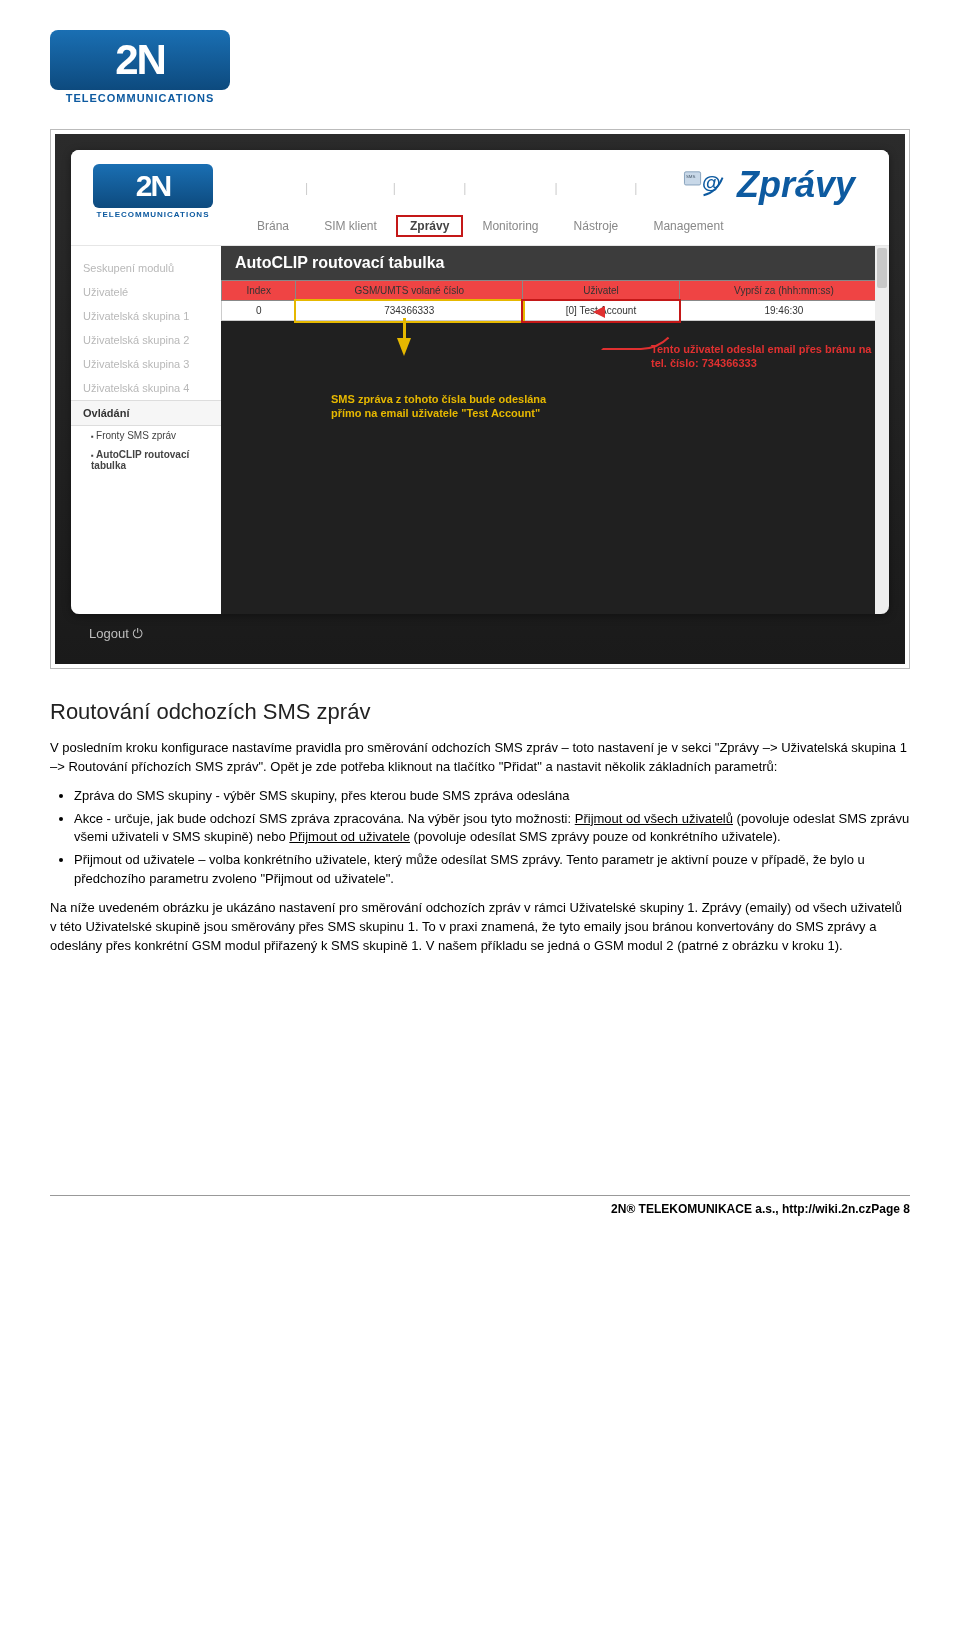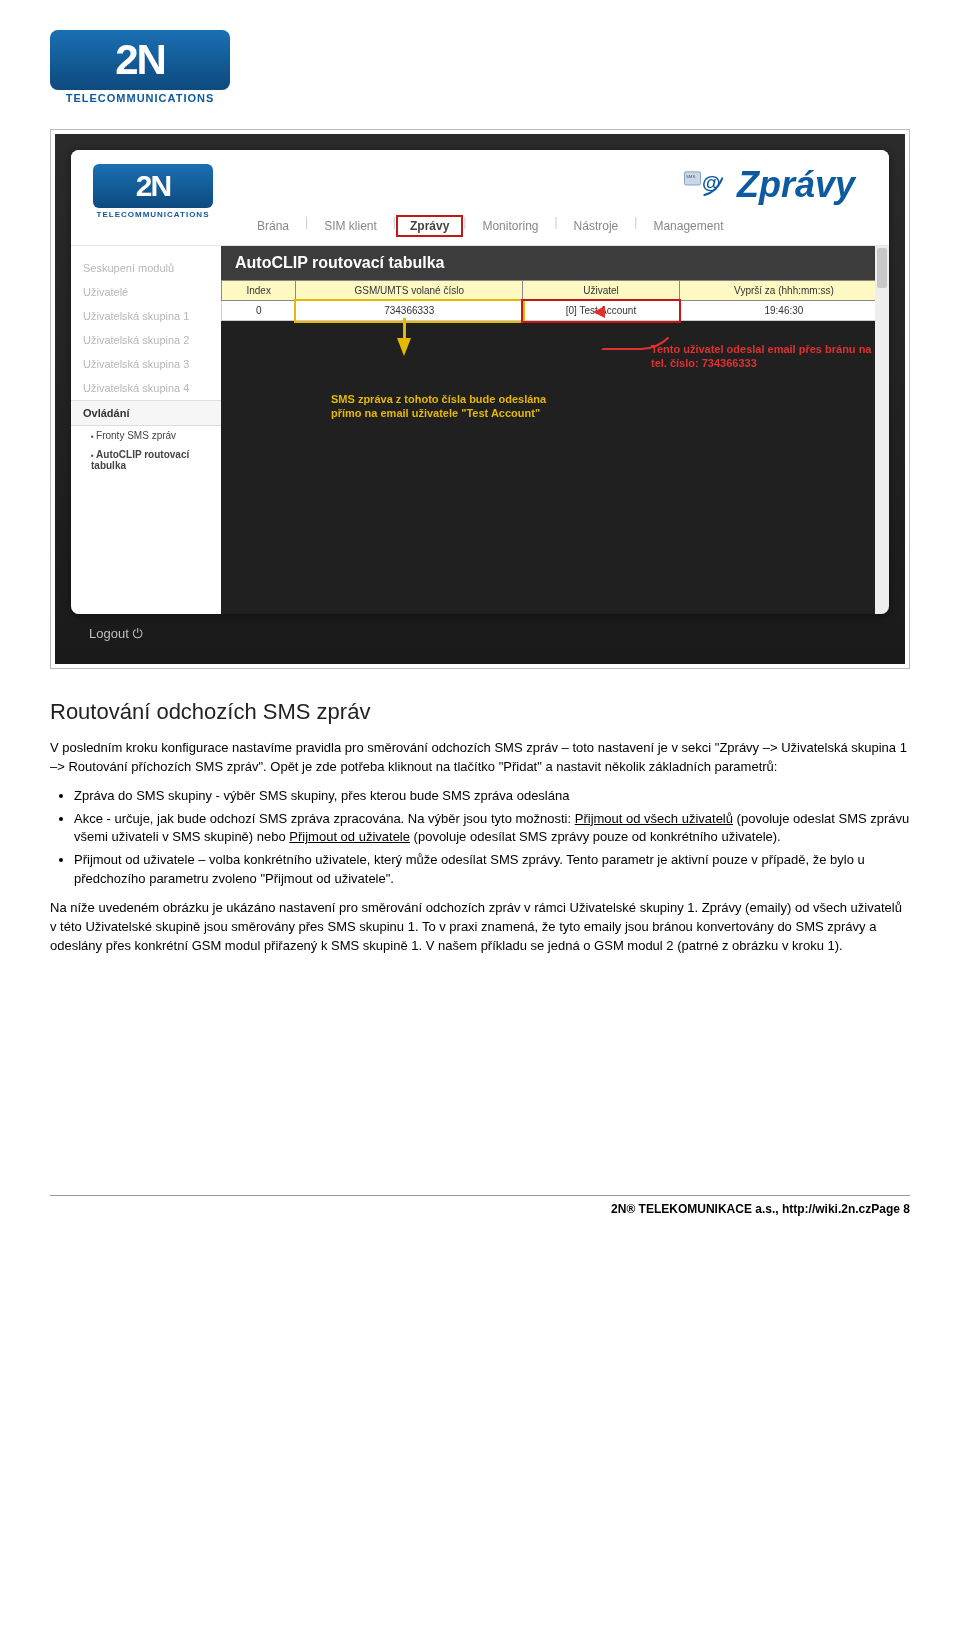--- a/index.html
+++ b/index.html
@@ -79,21 +79,21 @@
   .h-title .title-text {
     font-size: 36px; font-style: italic; font-weight: bold;
     color: #0d5aa0;
   }
 
   .sc-nav {
     position: absolute; left: 170px; bottom: 8px;
     display: flex; gap: 0;
     font-size: 12px; color: #888;
   }
-  .sc-nav .nav-item { padding: 4px 16px; }
+  .sc-nav .nav-item { padding: 4px 16px; margin-top: 34px; }
   .sc-nav .sep { color: #ccc; }
   .sc-nav .nav-item.active {
     color: #444; font-weight: bold;
     border: 2px solid #c41818;
     padding: 2px 12px;
   }
 
   .sc-body {
     position: absolute; top: 96px; bottom: 0; left: 0; right: 0;
     background: #2b2b2b;
@@ -132,21 +132,21 @@
     padding: 8px 14px;
   }
   .sc-table {
     width: 100%;
     border-collapse: collapse;
     font-size: 10px;
     background: #fff;
     color: #333;
   }
   .sc-table th {
-    background: #fef9c3; color: #333;
+    background: #ef4444; color: #333;
     padding: 4px 8px; font-weight: normal;
     border: 1px solid #888;
   }
   .sc-table td {
     padding: 4px 8px; text-align: center;
     border: 1px solid #ccc;
     background: #fff;
   }
   .highlight-yellow { outline: 2px solid #e6b800; }
   .highlight-red { outline: 2px solid #c41818; }

